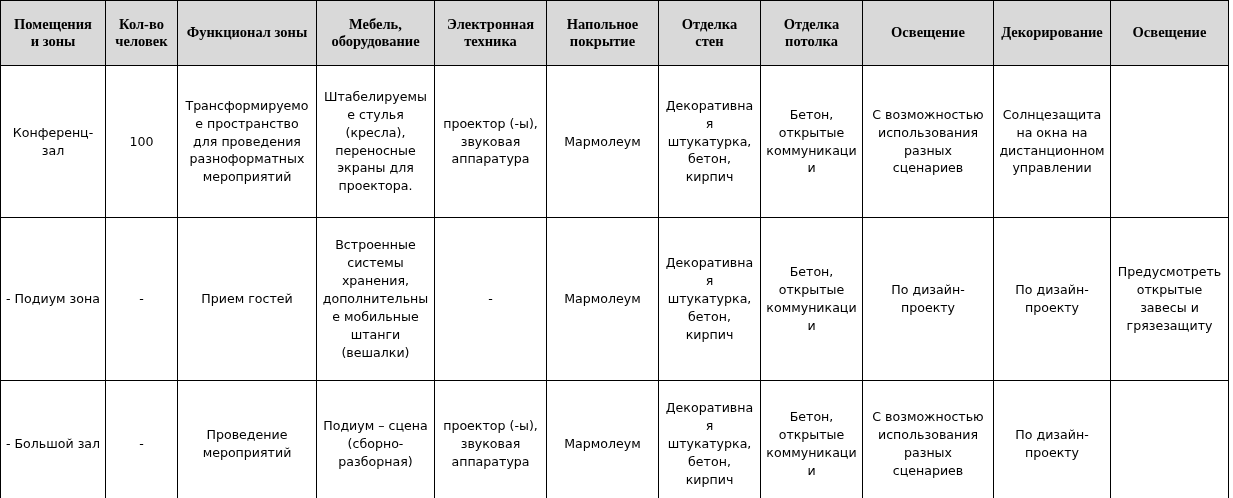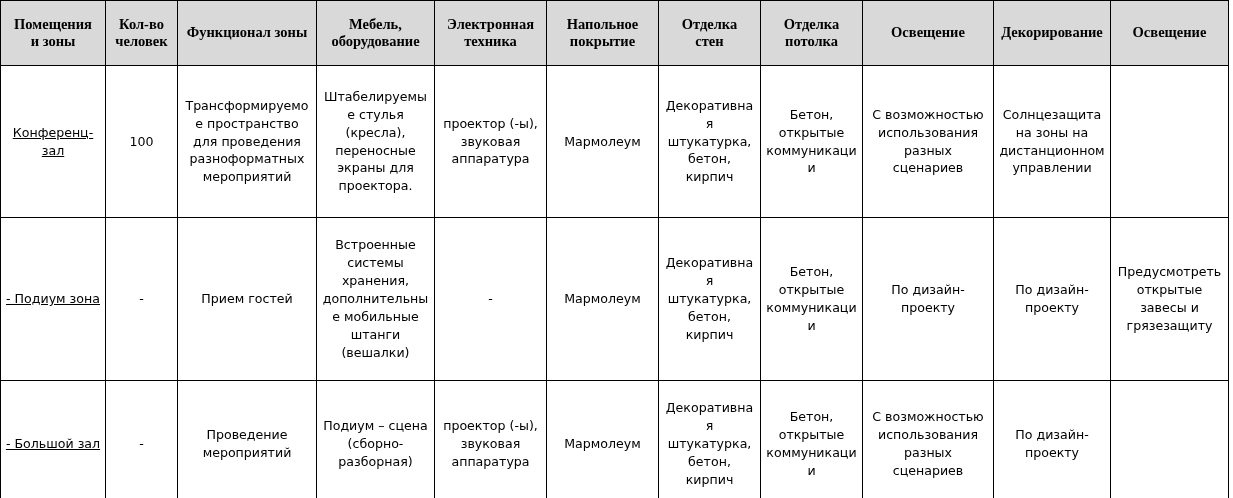--- a/index.html
+++ b/index.html
@@ -53,21 +53,20 @@
   table.spec-table tbody td {
     font-family: "DejaVu Sans", sans-serif;
     font-weight: normal;
     font-size: 12.6px;
     line-height: 1.42;
   }
 
   td.room-name {
     font-weight: bold;
     font-size: 12.8px;
-    text-decoration: underline;
   }
 
   
   col.c0  { width: 105px; }
   col.c1  { width: 72px;  }
   col.c2  { width: 139px; }
   col.c3  { width: 118px; }
   col.c4  { width: 112px; }
   col.c5  { width: 112px; }
   col.c6  { width: 102px; }
@@ -120,21 +119,21 @@
       <tr class="row-0">
         <td class="room-name">Конференц-зал</td>
         <td>100</td>
         <td>Трансформируемое пространство для проведения разноформатных мероприятий</td>
         <td>Штабелируемые стулья (кресла), переносные экраны для проектора.</td>
         <td>проектор (-ы), звуковая аппаратура</td>
         <td>Мармолеум</td>
         <td>Декоративная штукатурка, бетон, кирпич</td>
         <td>Бетон, открытые коммуникации</td>
         <td>С возможностью использования разных сценариев</td>
-        <td>Солнцезащита на зоны на дистанционном управлении</td>
+        <td>Солнцезащита на окна на дистанционном управлении</td>
         <td></td>
       </tr>
 
       <tr class="row-1">
         <td class="room-name">- Подиум зона</td>
         <td>-</td>
         <td>Прием гостей</td>
         <td>Встроенные системы хранения, дополнительные мобильные штанги (вешалки)</td>
         <td>-</td>
         <td>Мармолеум</td>

